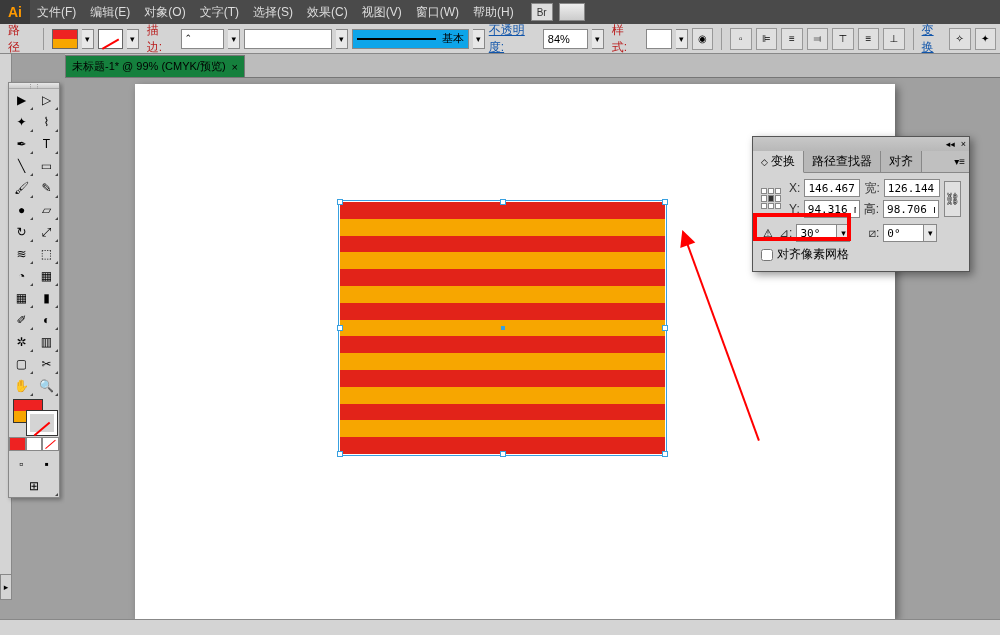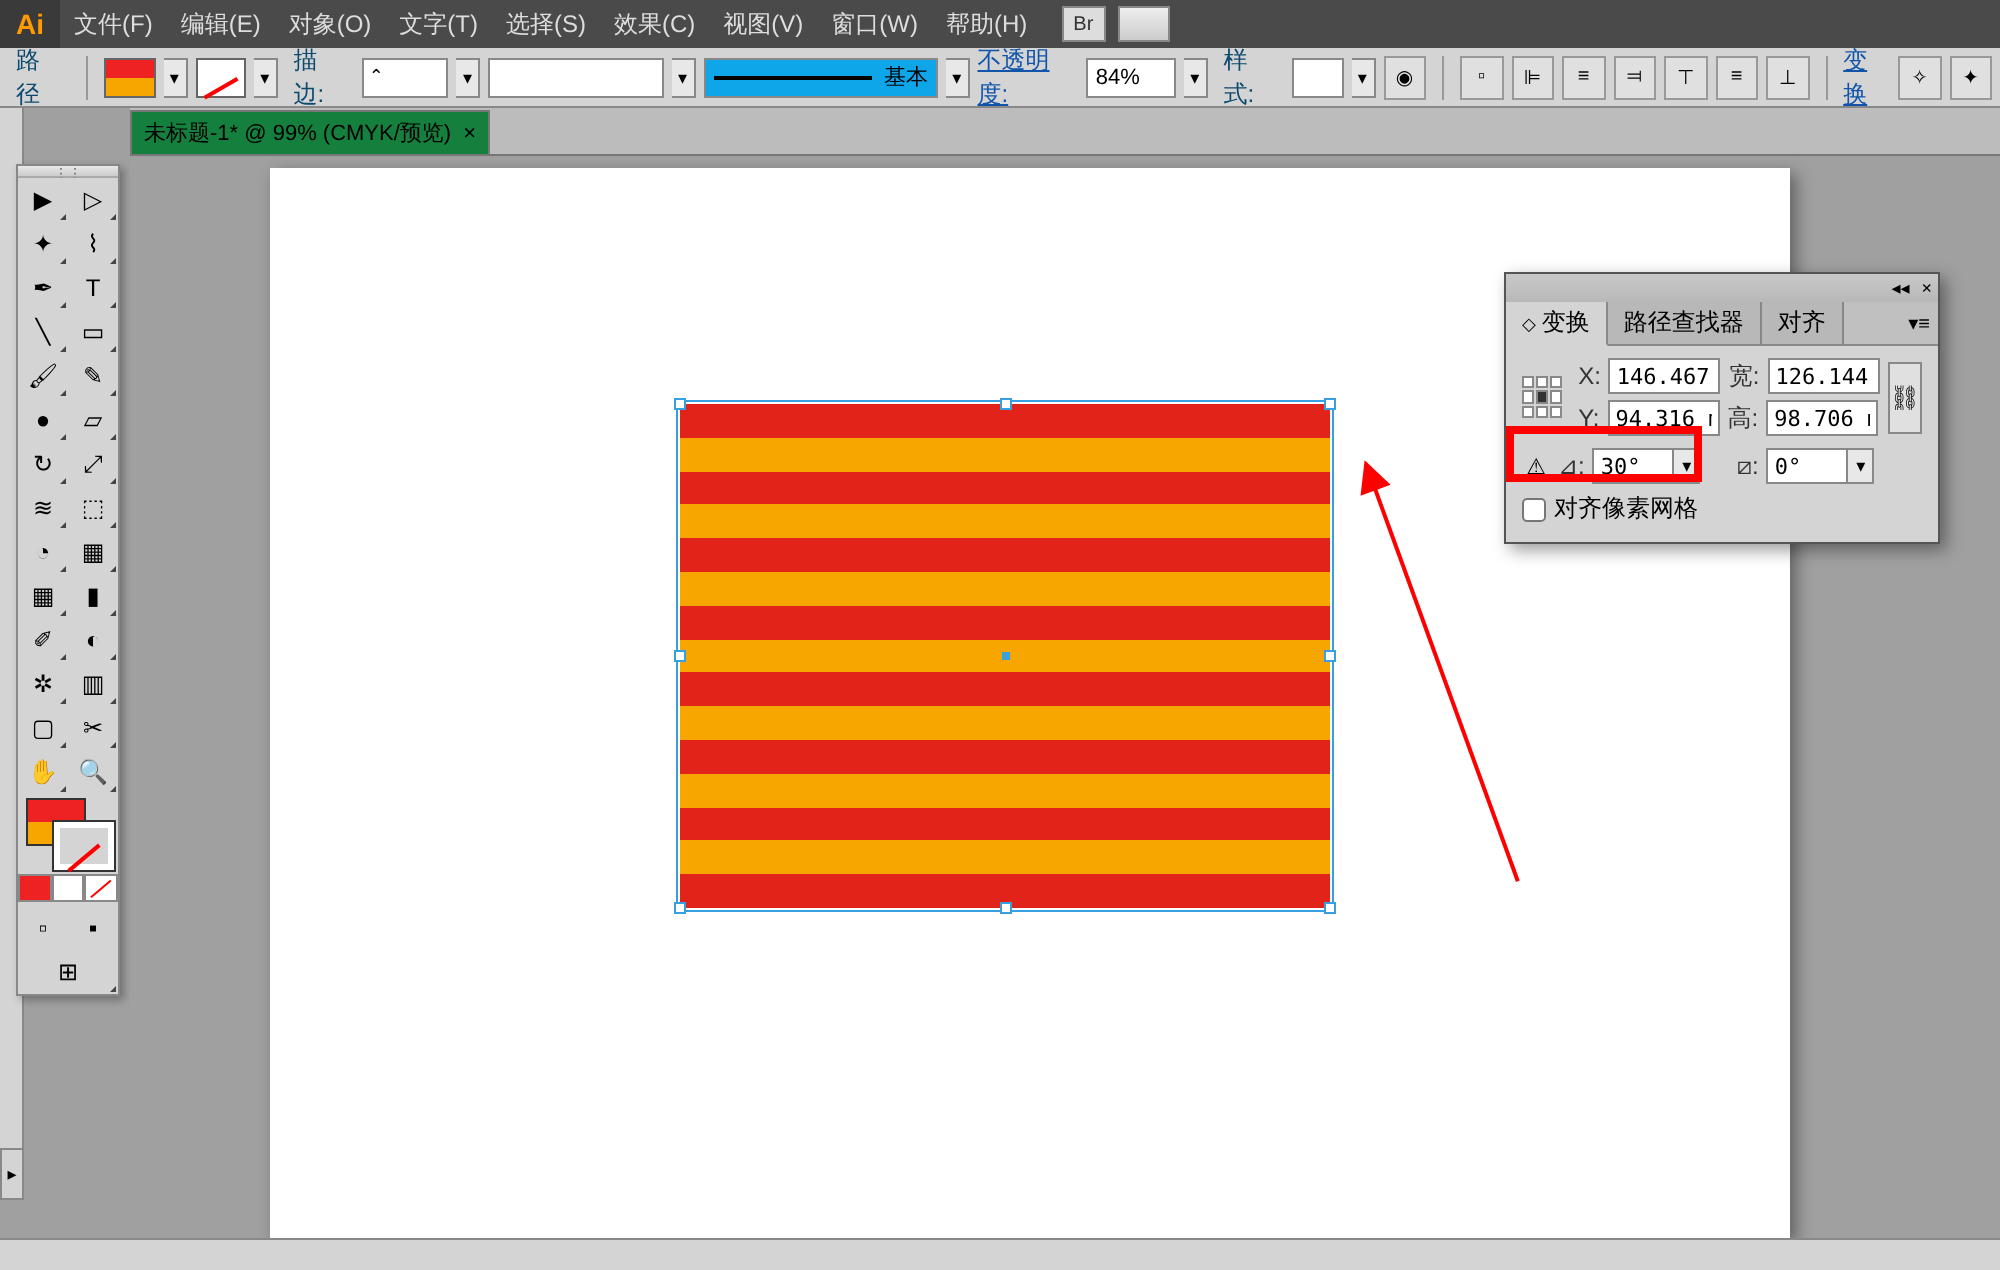--- a/index.html
+++ b/index.html
@@ -6,21 +6,21 @@
 body { background: #a0a0a0; width: 1000px; height: 635px; overflow: hidden; position: relative; font-size: 12px; }
 
 .menubar { height: 24px; background: #4a4a4a; display: flex; align-items: center; color: #ddd; }
 .menubar .logo { width: 30px; height: 24px; background: #3a3a3a; color: #ff9a00; font-weight: bold; font-size: 14px; display: flex; align-items: center; justify-content: center; }
 .menubar .mitem { padding: 0 7px; cursor: pointer; font-size: 12px; }
 .menubar .end-icons { margin-left: 10px; display: flex; gap: 6px; align-items: center; }
 .end-icons .eicon { width: 22px; height: 18px; background: #ddd; border: 1px solid #888; font-size: 10px; display:flex; align-items:center; justify-content:center; color:#333;}
 .end-icons .arrange { width: 26px; height: 18px; background: linear-gradient(#eee,#ccc); border:1px solid #888; position:relative;}
 
 .optbar { height: 30px; background: #d4d4d4; border-bottom: 1px solid #888; display: flex; align-items: center; padding: 0 4px; gap: 4px; }
-.optbar .lbl { font-size: 12px; color: #0c4a6e; padding: 0 4px; }
+.optbar .lbl { font-size: 12px; color: #b91c1c; padding: 0 4px; }
 .optbar .swatch { width: 26px; height: 20px; border: 1px solid #666; display:flex; align-items:center; justify-content:center;}
 .optbar .fill-sw { background: linear-gradient(#e22 50%, #f7a600 50%); }
 .optbar .stroke-sw { background: #fff; position:relative;}
 .optbar .stroke-sw::after{content:"";position:absolute;left:2px;top:13px;right:2px;height:2px;background:red;transform:rotate(-30deg);}
 .optbar .dd { width: 12px; height: 20px; border:1px solid #888; border-left:none; background:#e8e8e8; font-size:9px; display:flex;align-items:center;justify-content:center;}
 .optbar .numbox { width: 44px; height: 20px; border:1px solid #888; background:#fff;}
 .optbar .dashbox { width: 90px; height: 20px; border:1px solid #888; background:#fff;}
 .optbar .brushbox { width: 120px; height: 20px; border:1px solid #888; background:#0ea5e9; display:flex; align-items:center; justify-content:flex-end; padding:0 4px; font-size:11px;}
 .optbar .brushline { flex:1; height:2px; background:#000; margin-right:6px;}
 .optbar .link { color: #15a; text-decoration: underline; cursor:pointer; font-size:12px;}

